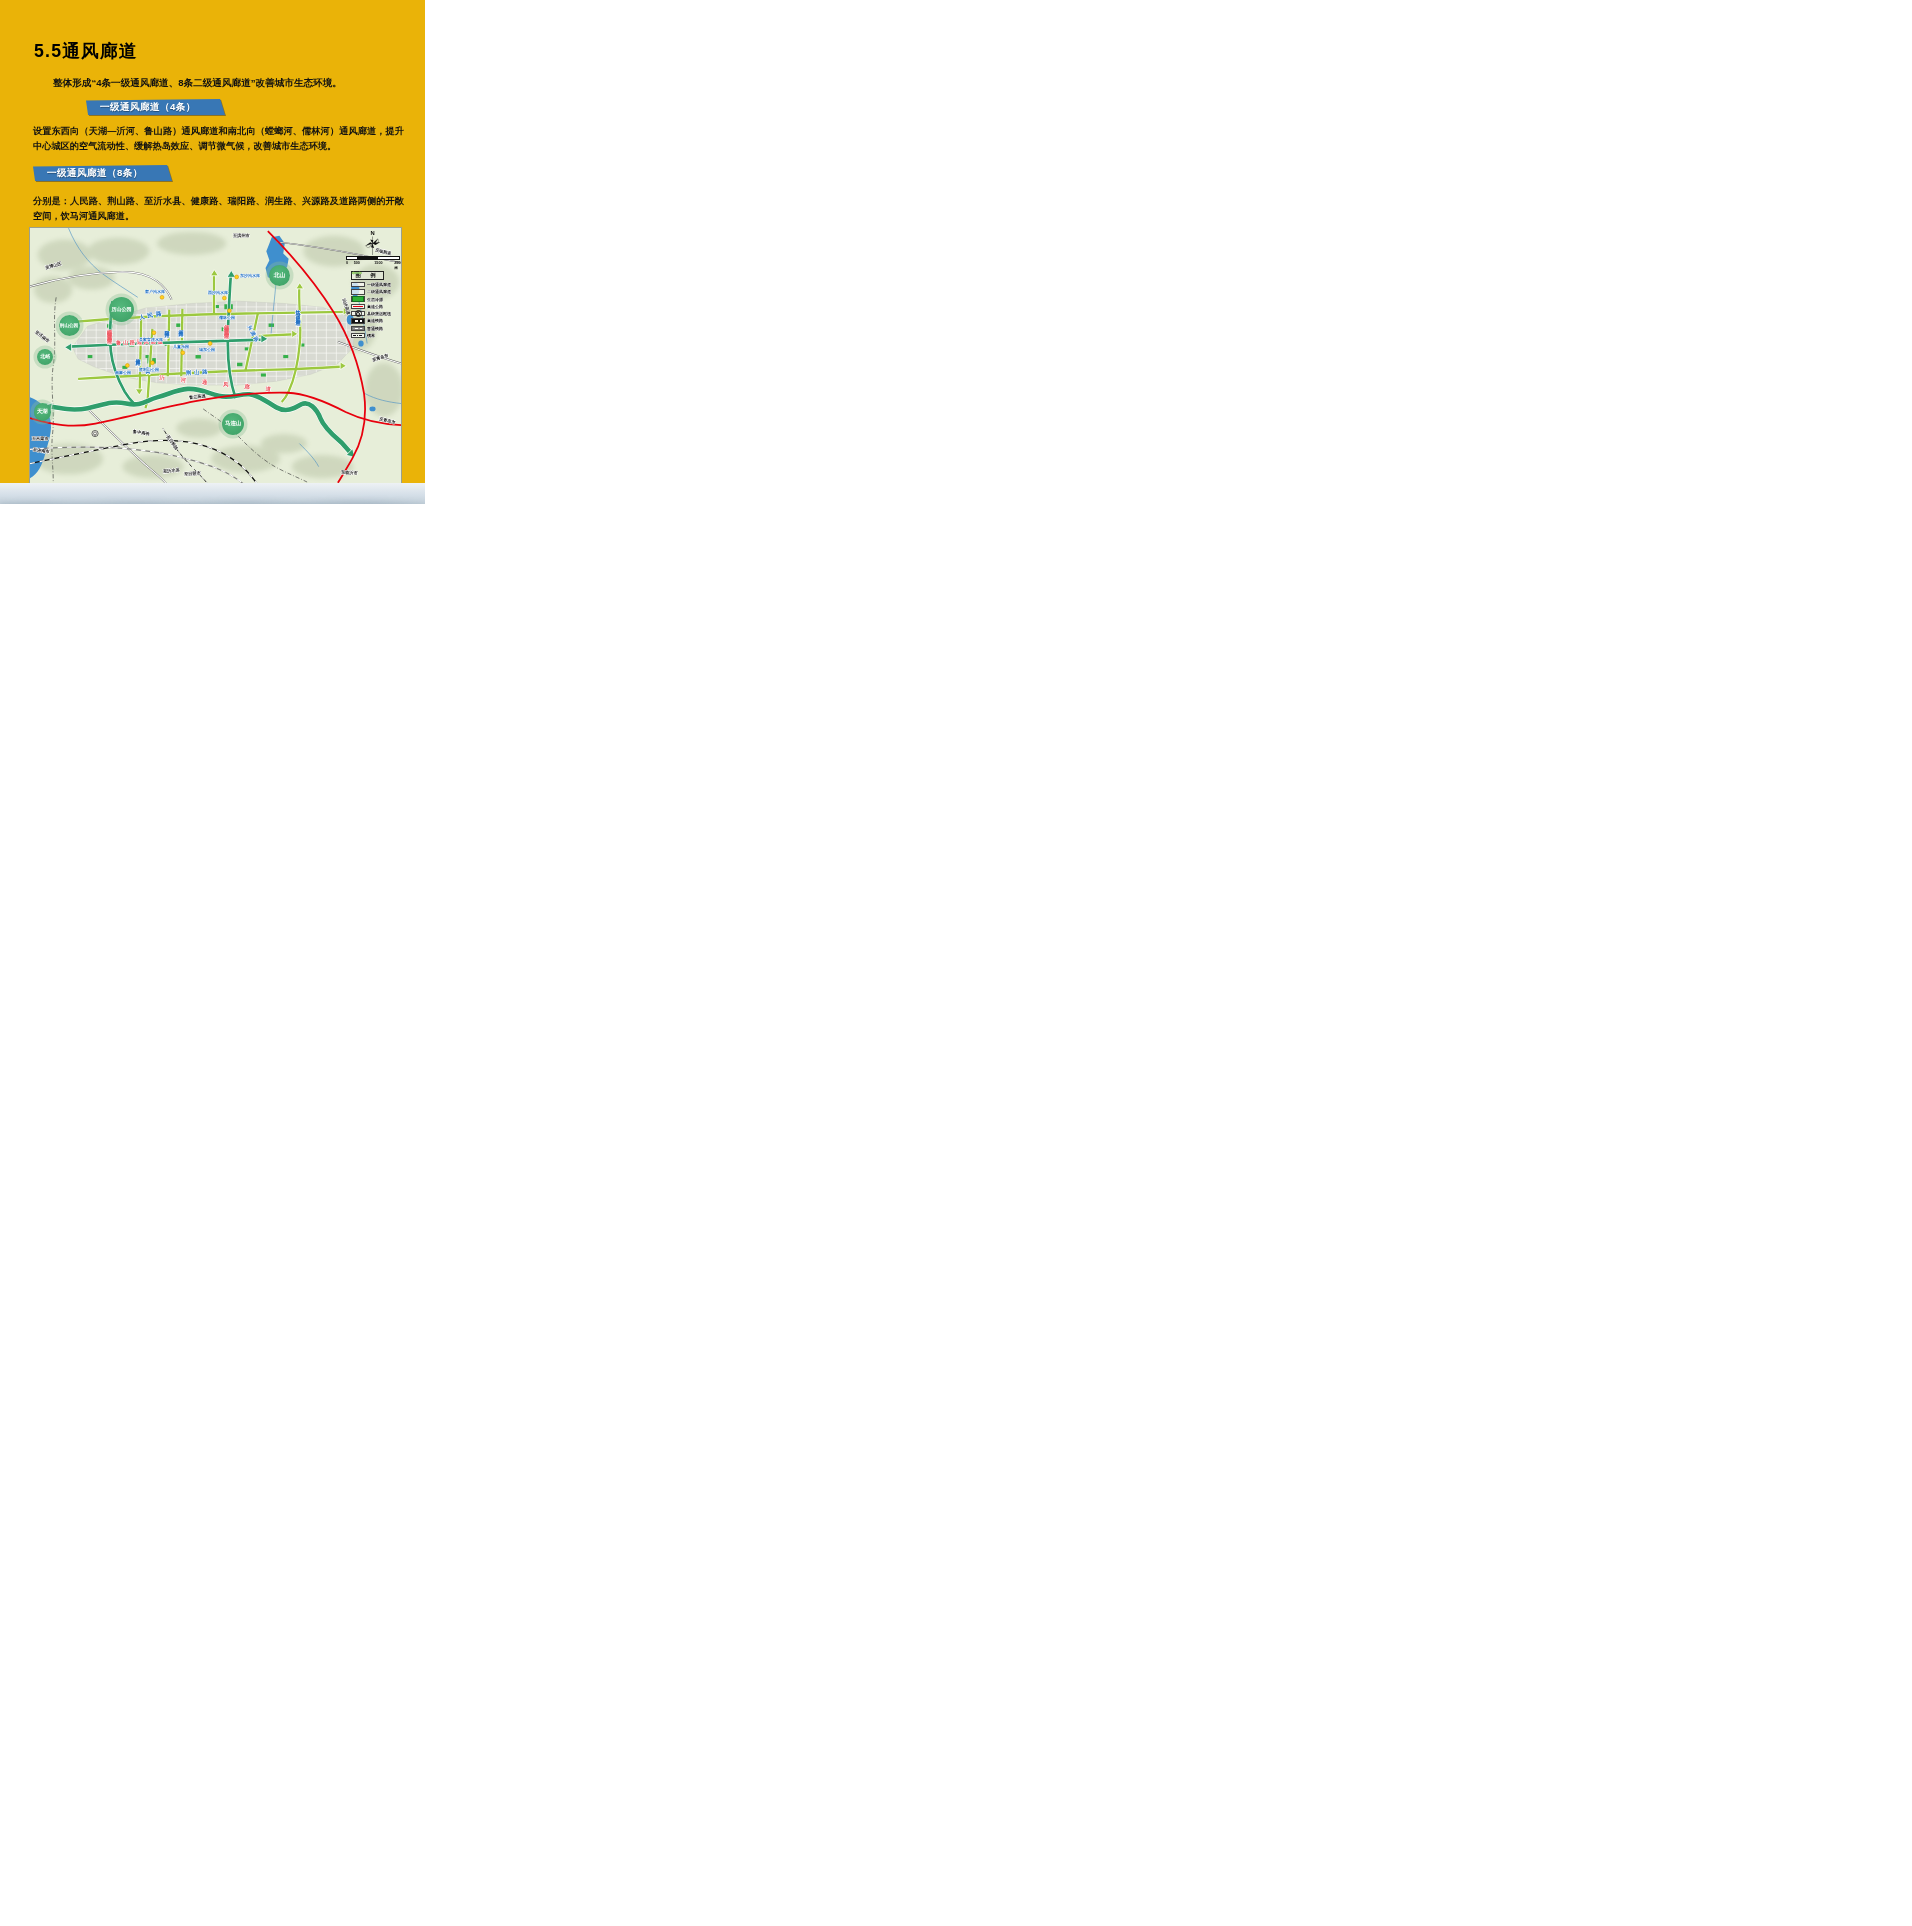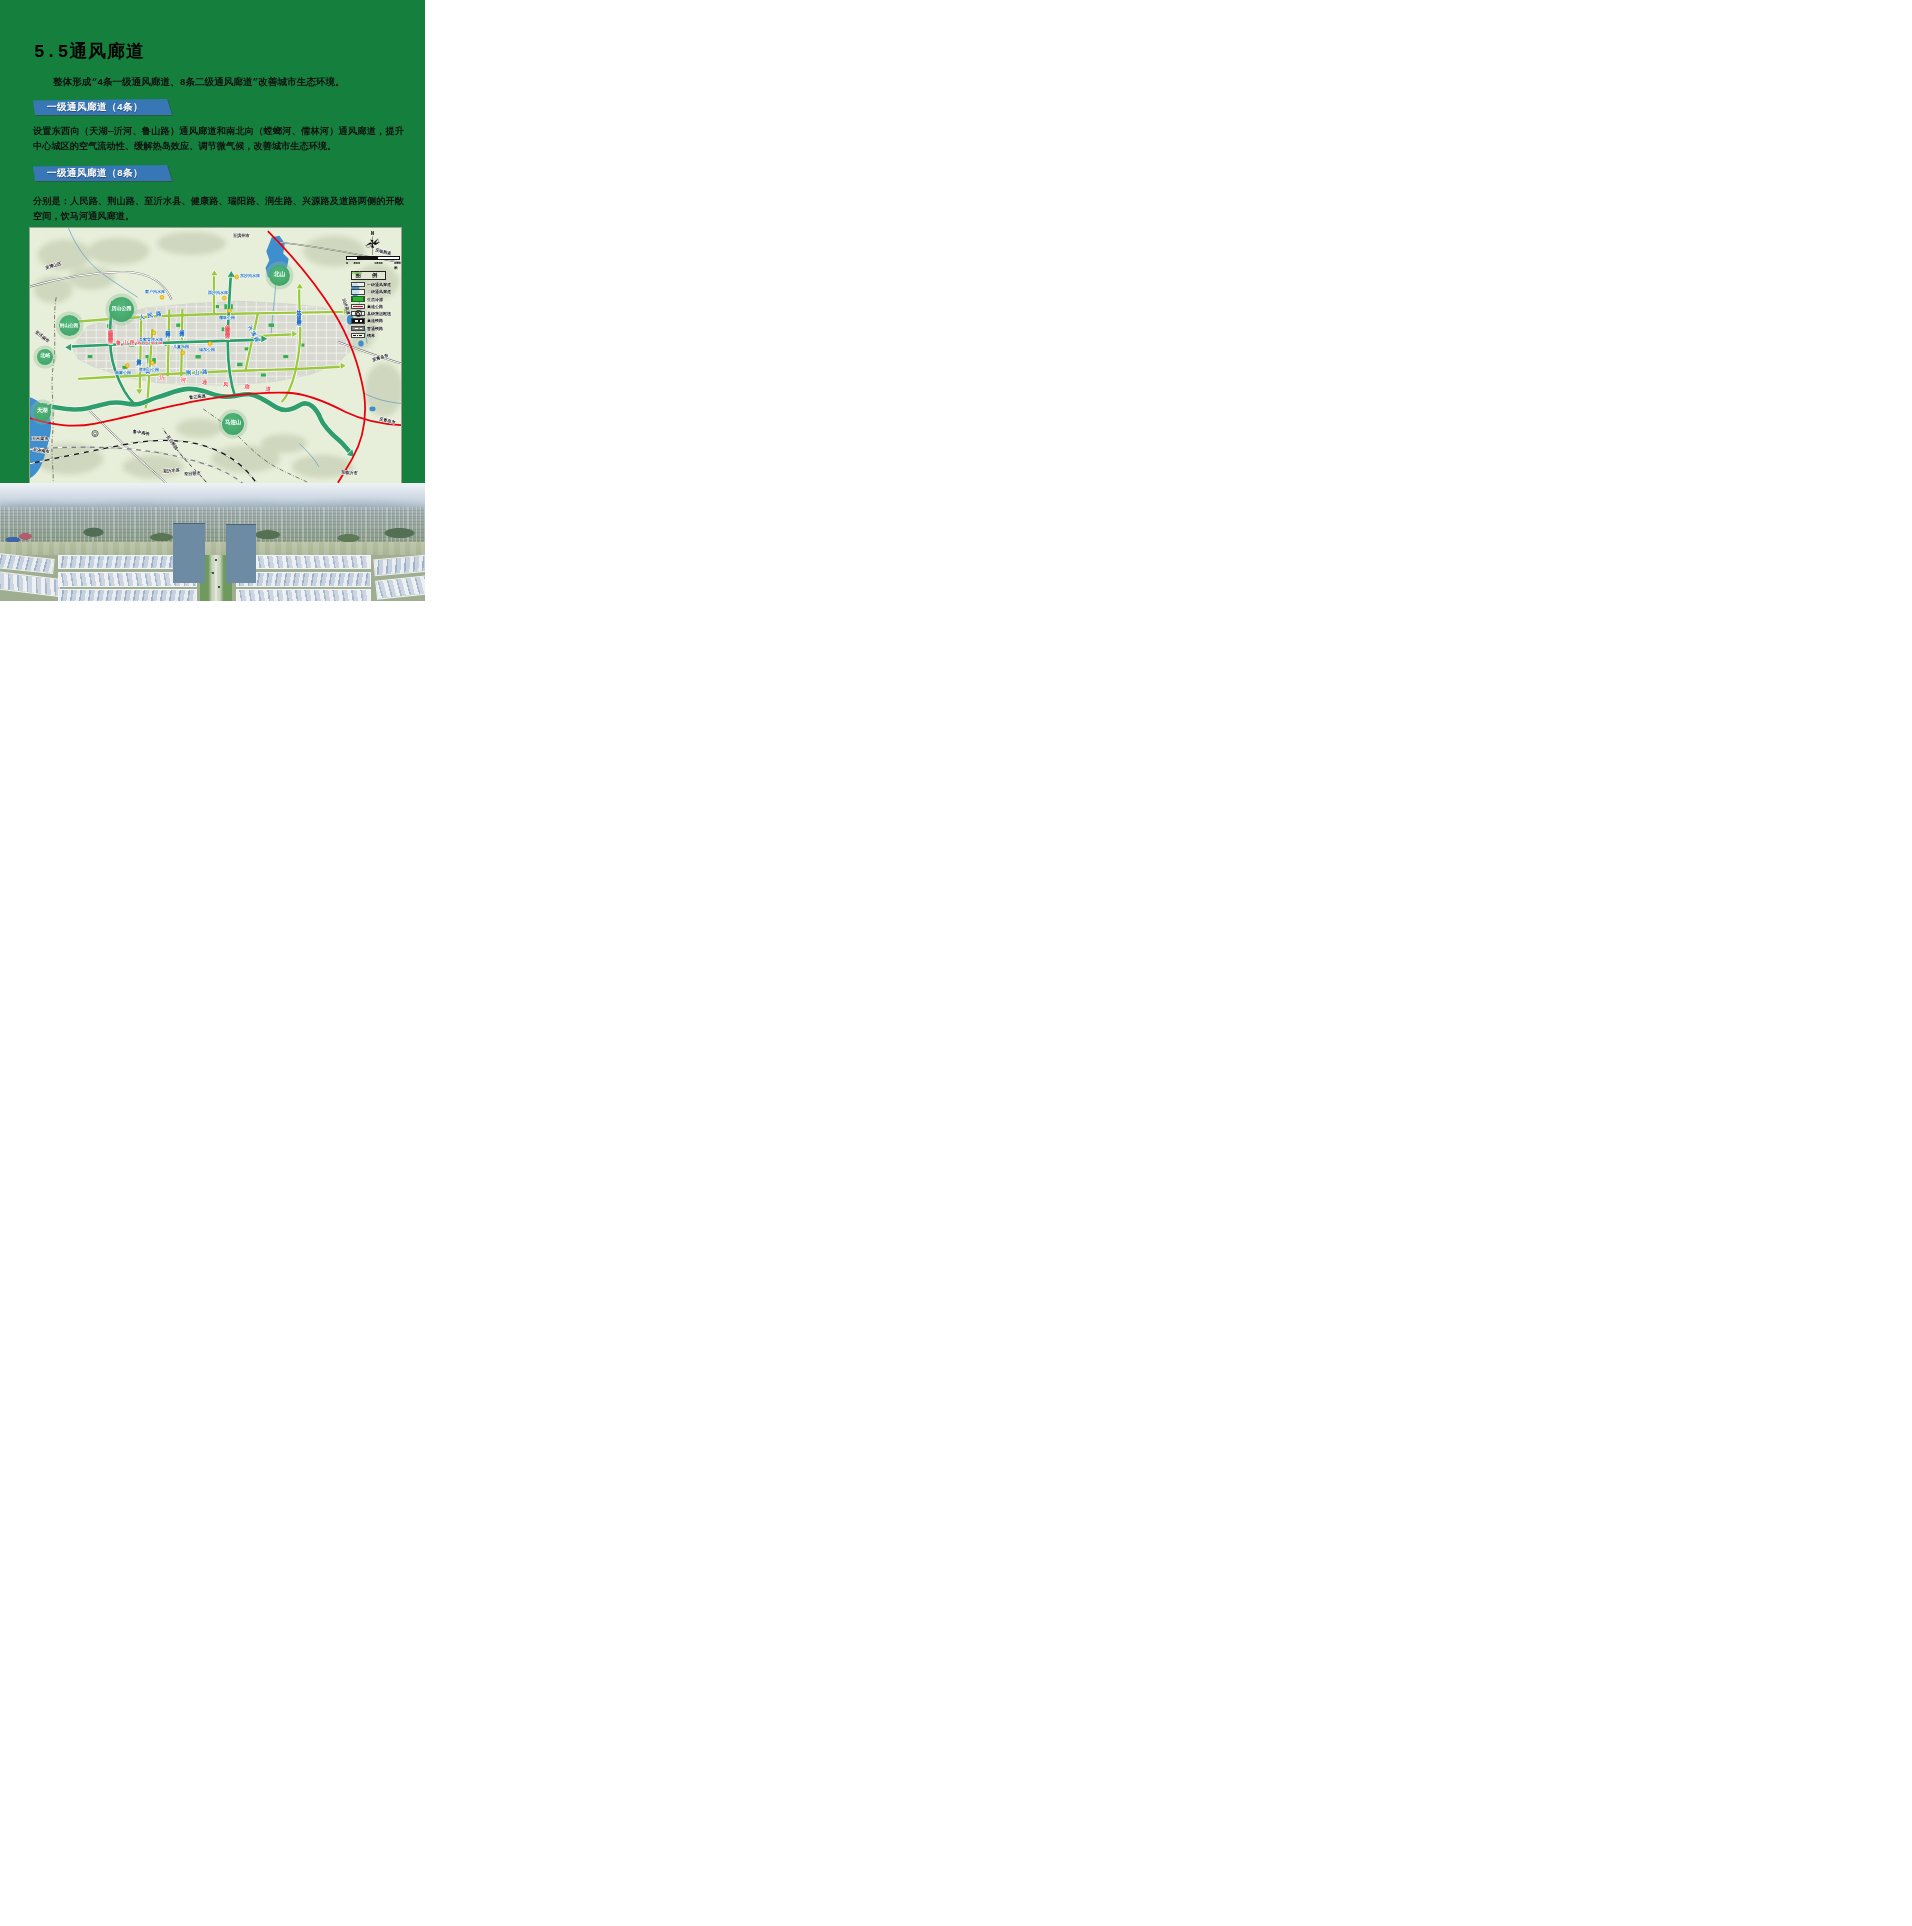--- a/index.html
+++ b/index.html
@@ -1,17 +1,17 @@
 <!DOCTYPE html>
 <html style="font-size:6.2px"><head>
 <meta charset="utf-8">
 <style>
   html,body{margin:0;padding:0;background:#ffffff;}
-  .page{position:relative;width:425px;height:601px;background:#15803d;overflow:hidden;
-        font-family:Liberation Mono, monospace;color:#111;}
+  .page{position:relative;width:425px;height:504px;background:#eab308;overflow:hidden;
+        font-family:Liberation Sans, sans-serif;color:#111;}
   .abs{position:absolute;}
   
   .doc-title{left:34px;top:39px;font-size:17.7px;font-weight:900;letter-spacing:1.2px;color:#000;}
   .intro{left:53px;top:76px;width:358px;font-size:9.6px;font-weight:700;line-height:14px;}
   .banner{left:33px;width:139px;height:16px;background:#3877b5;
           clip-path:polygon(0 10%,96.5% 0,100% 100%,1.5% 100%);
           display:flex;align-items:center;padding-left:14px;box-sizing:border-box;}
   .banner-wrap{filter:drop-shadow(1.5px 1.9px 0 rgba(60,60,60,.55));}
   .banner span{color:#fff;font-size:9.6px;font-weight:800;letter-spacing:0.4px;text-shadow:0.4px 0.8px 0.8px rgba(0,0,0,.35);}
   .para{left:33px;width:371px;font-size:9.2px;font-weight:600;line-height:15px;text-align:justify;}
@@ -94,21 +94,21 @@
                linear-gradient(90deg,#6f9a5e 0 26%,#cdd5c1 38% 44%,#e2e5da 47% 53%,#cdd5c1 56% 62%,#6f9a5e 74%);}
 </style>
 </head>
 <body>
 
 <div class="page">
 
   <div class="abs doc-title">5.5通风廊道</div>
   <div class="abs intro">整体形成“4条一级通风廊道、8条二级通风廊道”改善城市生态环境。</div>
 
-  <div class="abs banner-wrap" style="left:0;top:99px;">
+  <div class="abs banner-wrap" style="left:16px;top:99px;padding-left:37px;">
     <div class="banner" style="left:33px;position:relative;">
       <span>一级通风廊道（4条）</span>
     </div>
   </div>
   <div class="abs para" style="top:124px;">设置东西向（天湖—沂河、鲁山路）通风廊道和南北向（螳螂河、儒林河）通风廊道，提升中心城区的空气流动性、缓解热岛效应、调节微气候，改善城市生态环境。</div>
 
   <div class="abs banner-wrap" style="left:0;top:165px;">
     <div class="banner" style="left:33px;position:relative;">
       <span>一级通风廊道（8条）</span>
     </div>

